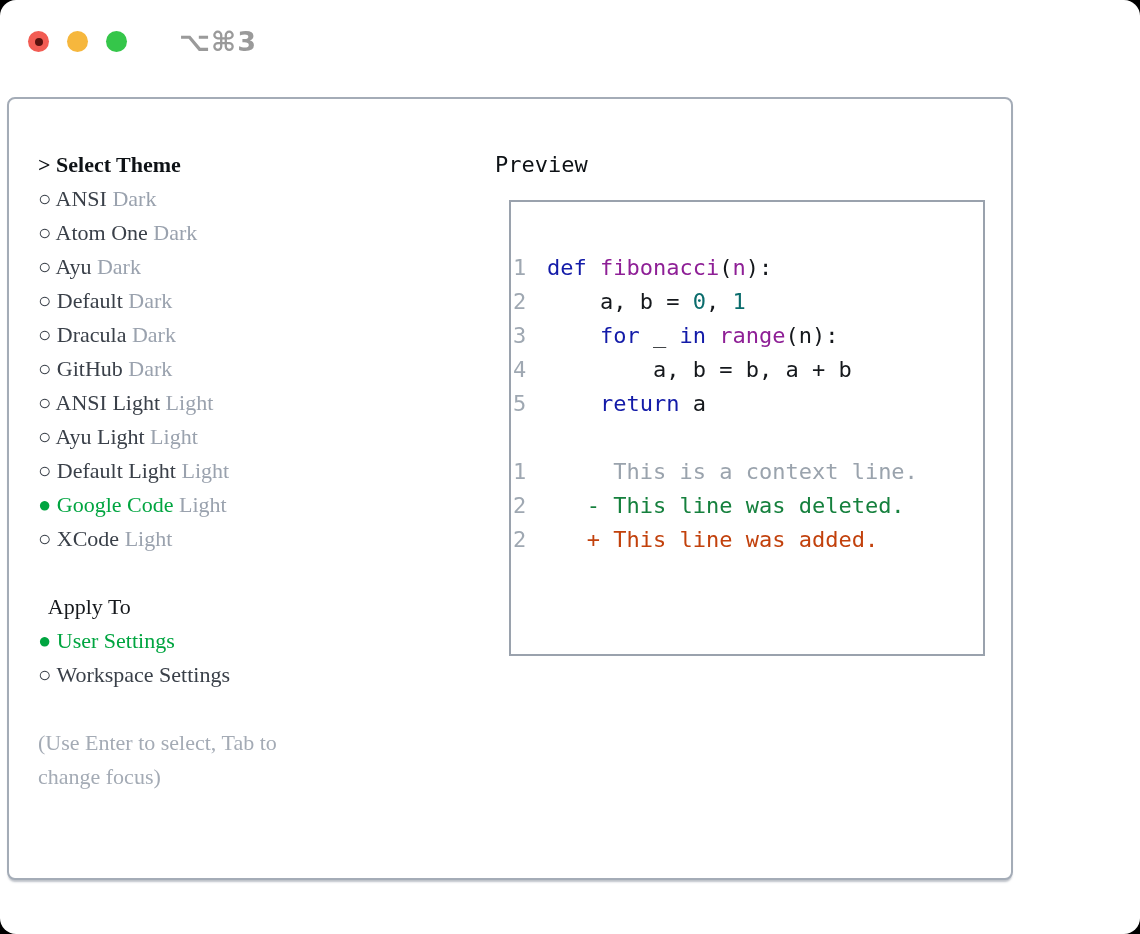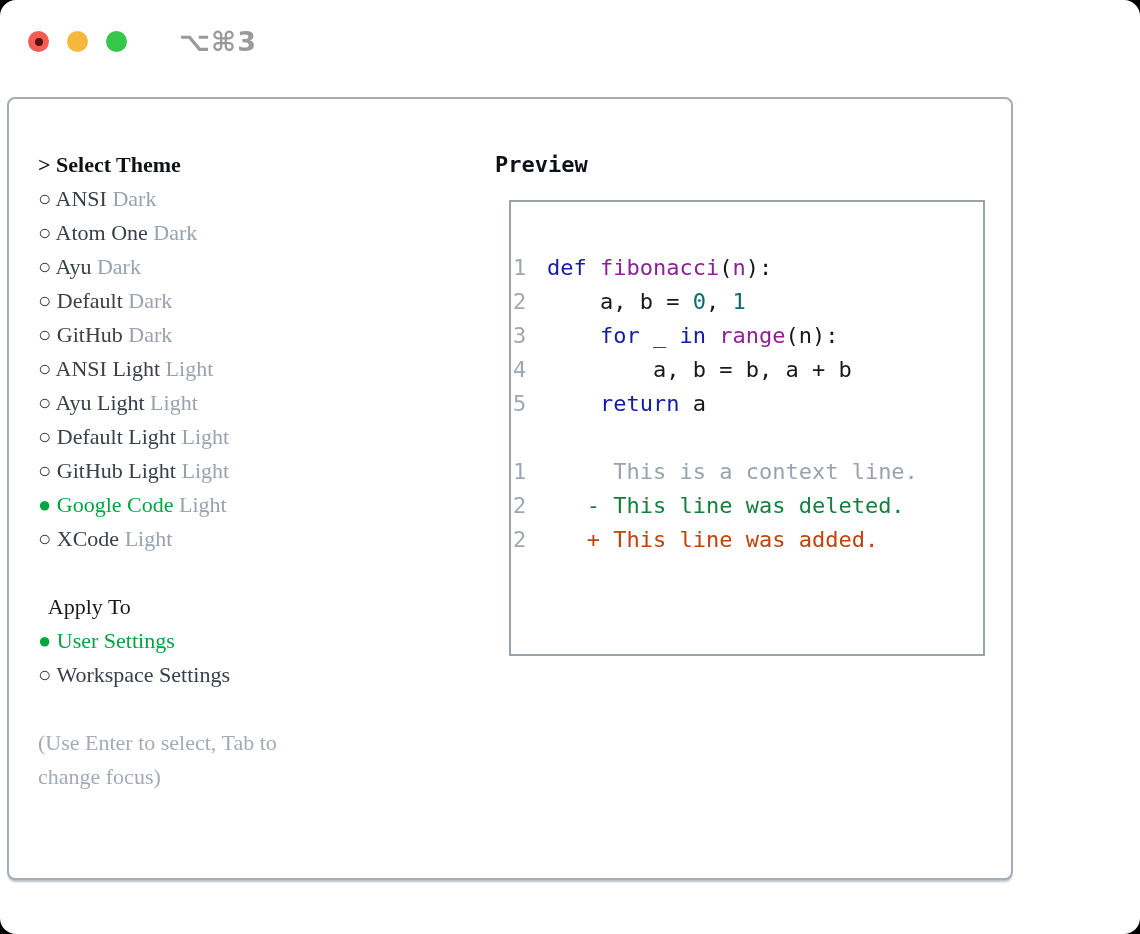--- a/index.html
+++ b/index.html
@@ -46,21 +46,21 @@
   .row{height:34px;white-space:pre;}
   .row.spacer{height:34px;}
   .hdr{font-weight:bold;color:#0e1216;}
   .mark{color:#3a4049;}
   .mark.sel{color:#00a540;}
   .name{color:#3a4049;}
   .name.sel{color:#00a540;}
   .tag{color:#9aa2ae;}
   .help{color:#a4abb5;}
   
-  .preview-label{position:absolute;left:486px;top:49px;font-weight:bold;color:#0e1216;white-space:pre;}
+  .preview-label{position:absolute;left:486px;top:49px;font-weight:normal;color:#0e1216;white-space:pre;}
   .preview-box{
     position:absolute;left:500px;top:101px;
     width:472px;height:403px;
     border:2px solid #9aa2ad;
     background:#fff;
     padding-top:49px;
     box-sizing:content-box;
   }
   .cl{height:34px;white-space:pre;padding-left:2px;}
   .ln{display:inline-block;width:22px;color:#9fa8b2;}
@@ -89,25 +89,25 @@
 
   <div class="panel">
 
     <div class="left-col">
       <div class="row"><span class="hdr" id="hdr-prefix">&gt; </span><span class="hdr" id="hdr-text">Select Theme</span></div>
       <div id="theme-items">
           <div class="row"><span class="mark">○ </span><span class="name">ANSI </span><span class="tag">Dark</span></div>
           <div class="row"><span class="mark">○ </span><span class="name">Atom One </span><span class="tag">Dark</span></div>
           <div class="row"><span class="mark">○ </span><span class="name">Ayu </span><span class="tag">Dark</span></div>
           <div class="row"><span class="mark">○ </span><span class="name">Default </span><span class="tag">Dark</span></div>
+          <div class="row"><span class="mark">○ </span><span class="name">Dracula </span><span class="tag">Dark</span></div>
           <div class="row"><span class="mark">○ </span><span class="name">GitHub </span><span class="tag">Dark</span></div>
           <div class="row"><span class="mark">○ </span><span class="name">ANSI Light </span><span class="tag">Light</span></div>
           <div class="row"><span class="mark">○ </span><span class="name">Ayu Light </span><span class="tag">Light</span></div>
           <div class="row"><span class="mark">○ </span><span class="name">Default Light </span><span class="tag">Light</span></div>
-          <div class="row"><span class="mark">○ </span><span class="name">GitHub Light </span><span class="tag">Light</span></div>
           <div class="row"><span class="mark sel">● </span><span class="name sel">Google Code </span><span class="tag">Light</span></div>
           <div class="row"><span class="mark">○ </span><span class="name">XCode </span><span class="tag">Light</span></div>
         </div>
       <div class="row spacer"> </div>
       <div class="row"><span class="c-pl" id="apply-hdr">  Apply To</span></div>
       <div id="apply-items">
           <div class="row"><span class="mark sel">● </span><span class="name sel">User Settings</span></div>
           <div class="row"><span class="mark">○ </span><span class="name">Workspace Settings</span></div>
         </div>
       <div class="row spacer"> </div>

